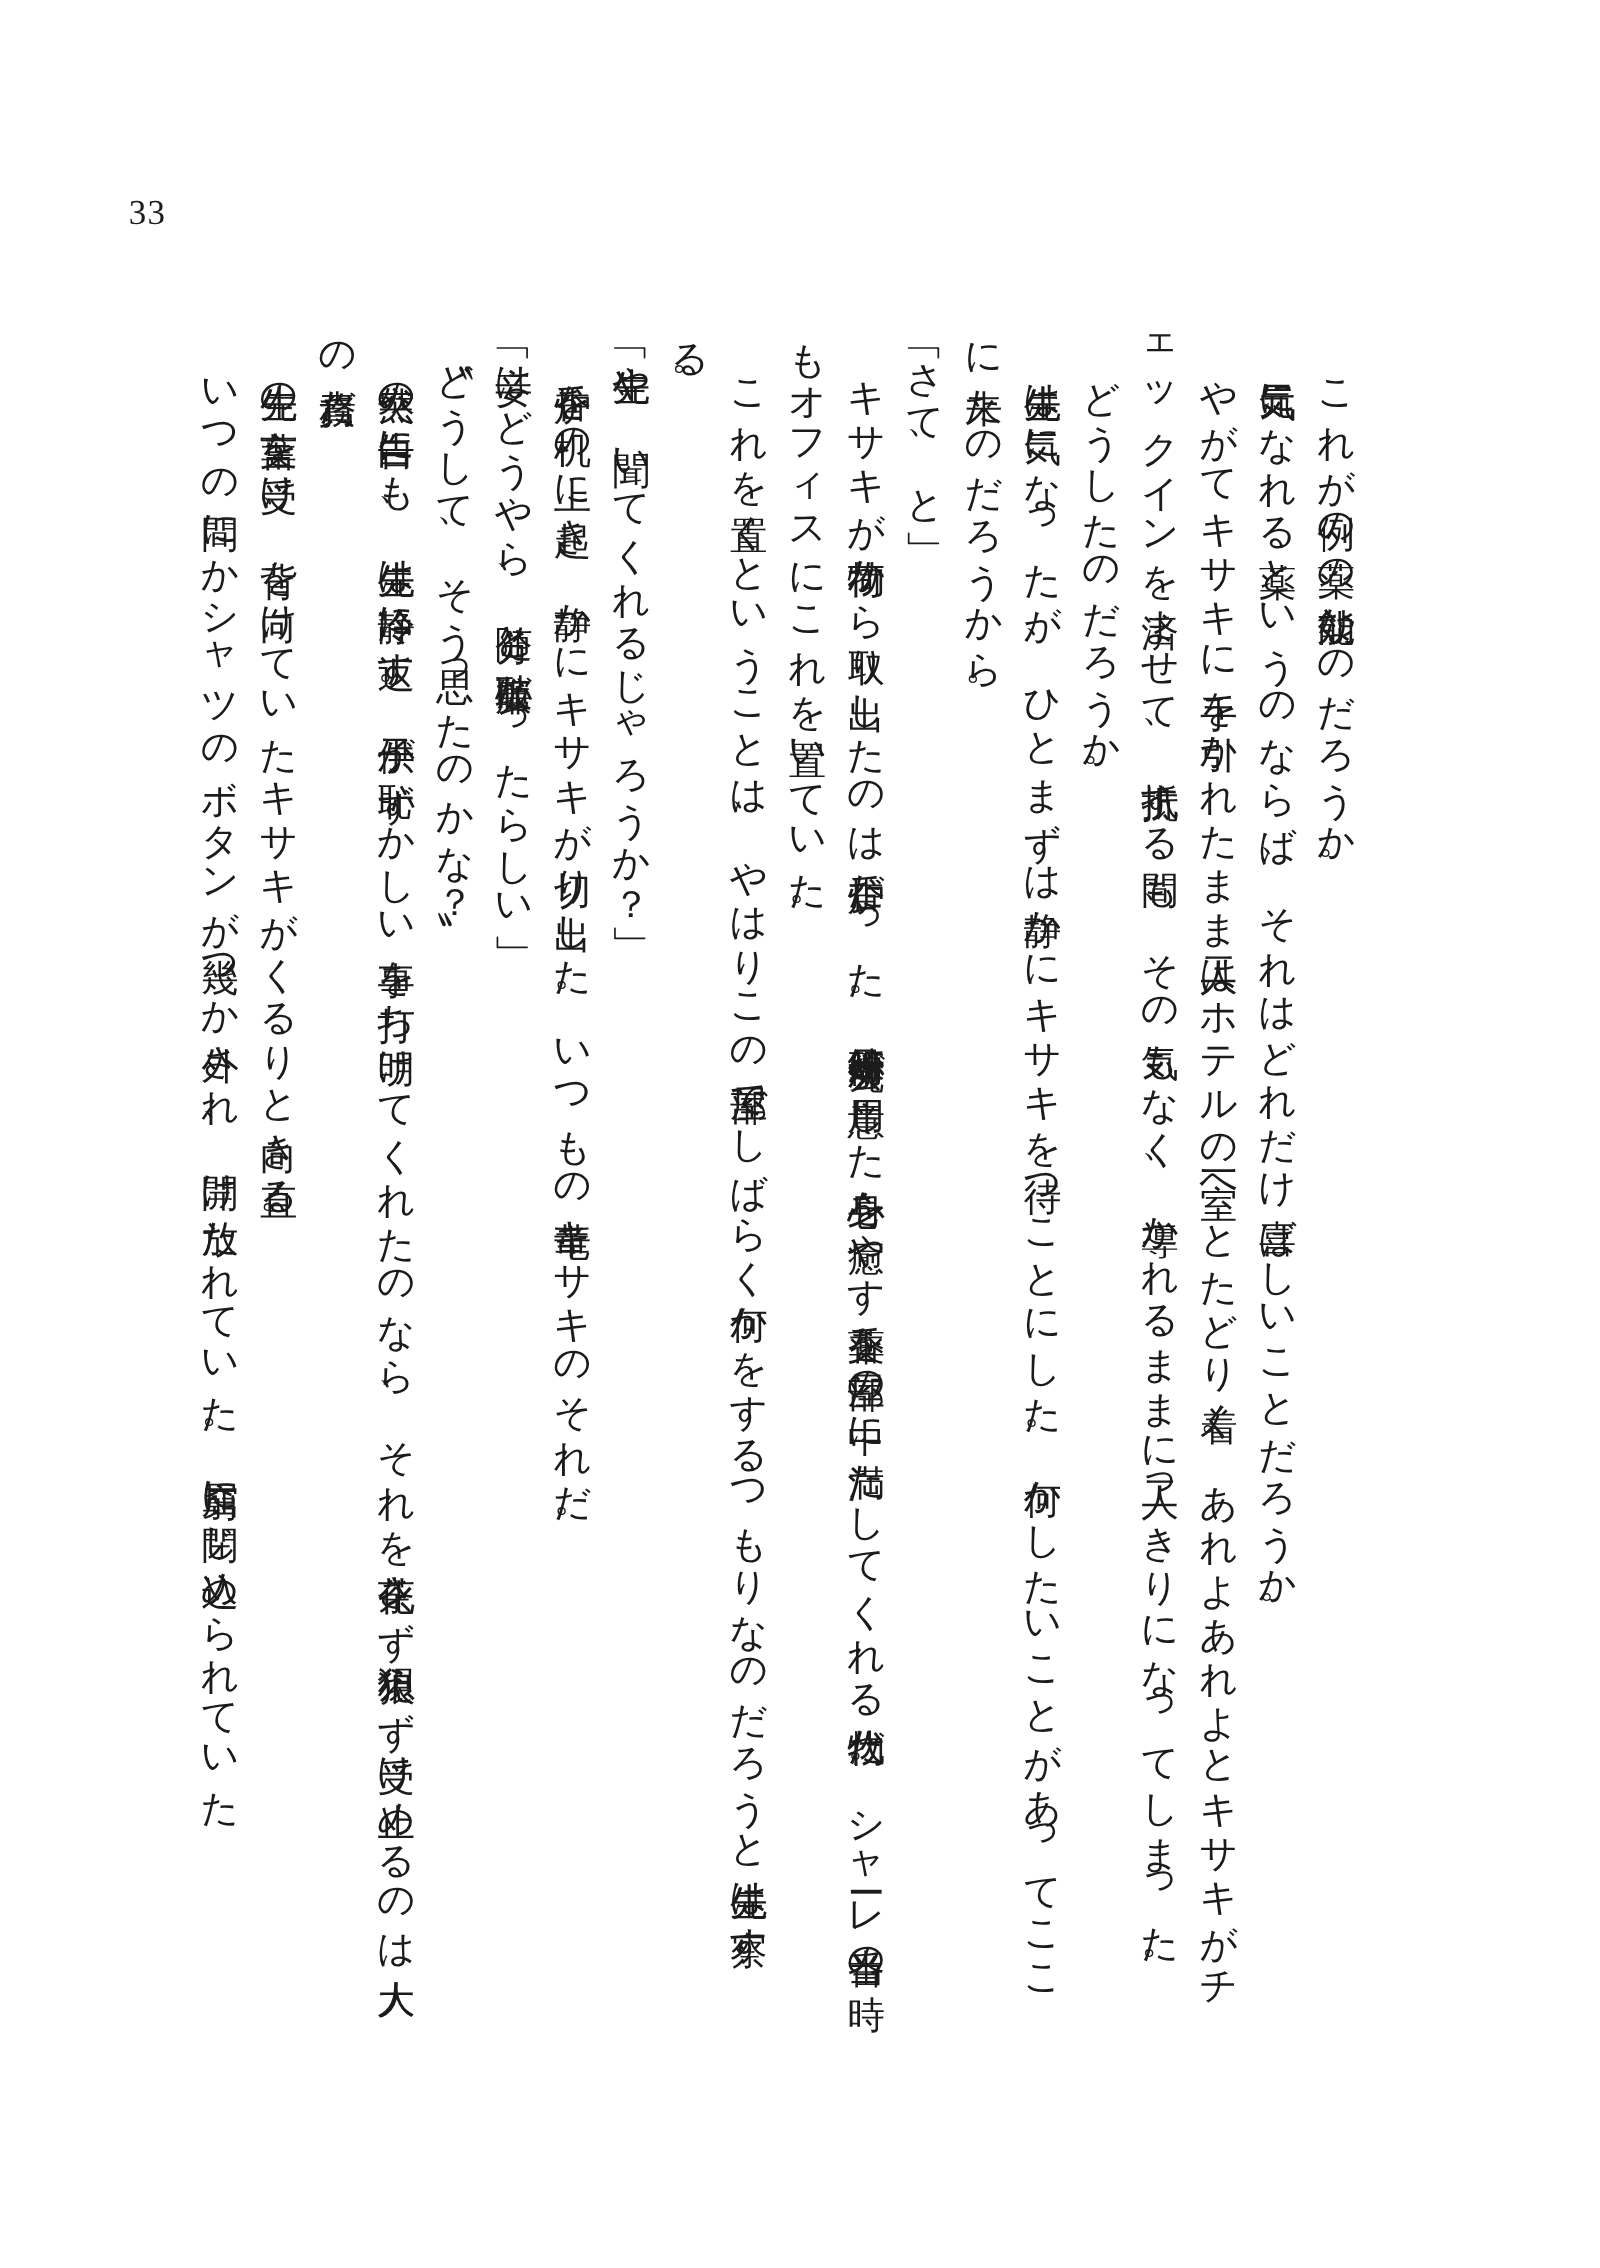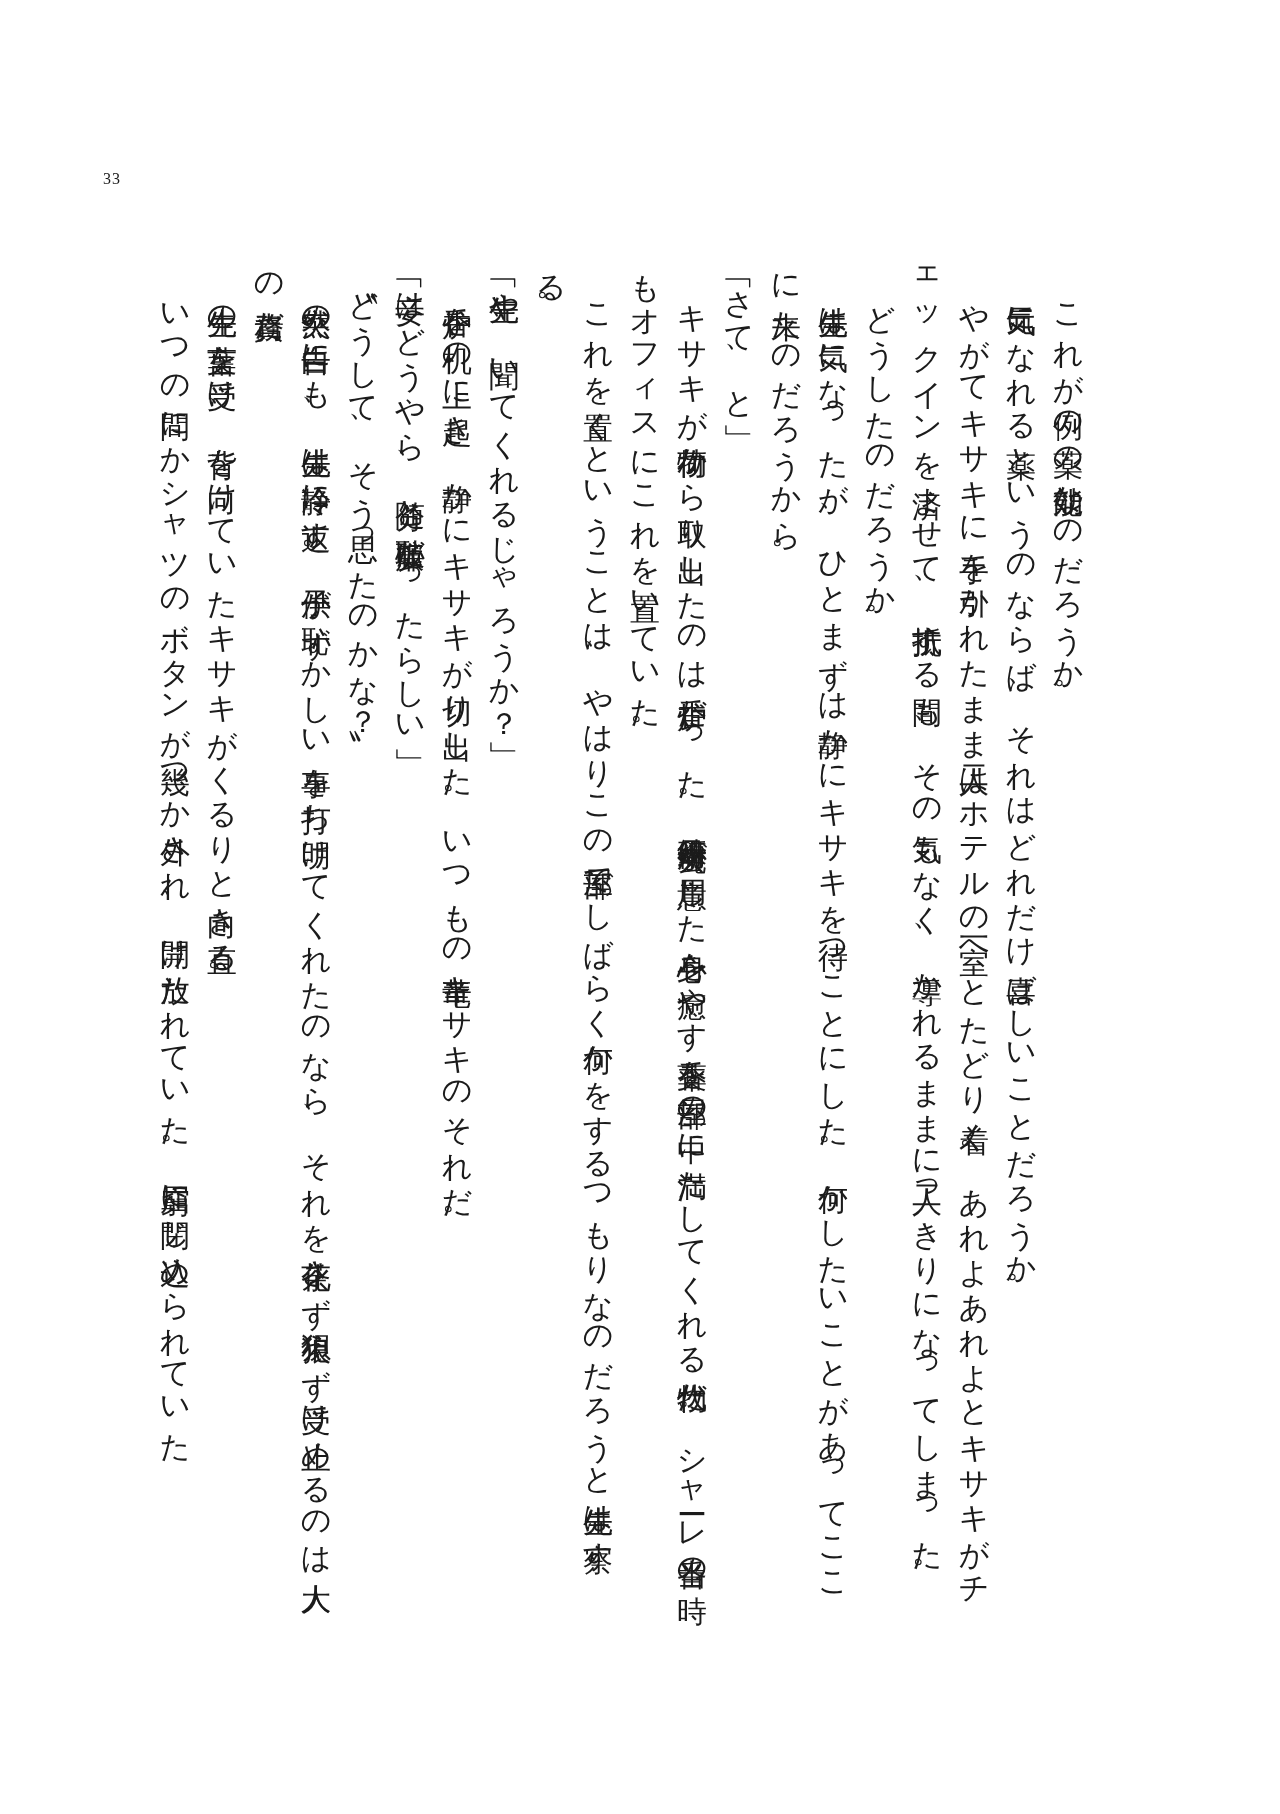--- a/index.html
+++ b/index.html
@@ -15,22 +15,22 @@
     overflow: hidden;
   }
   .page {
     position: absolute;
     inset: 0;
     background: #ffffff;
   }
   .page-number {
     position: absolute;
     left: 103px;
-    top: 170px;
-    font-size: 16px;
+    top: 155px;
+    font-size: 28px;
     color: #1b1b1b;
     letter-spacing: 1px;
   }
   .text-block {
     position: absolute;
     top: 253px;
     right: 188px;
     height: 1340px;
     writing-mode: vertical-rl;
     text-orientation: mixed;

